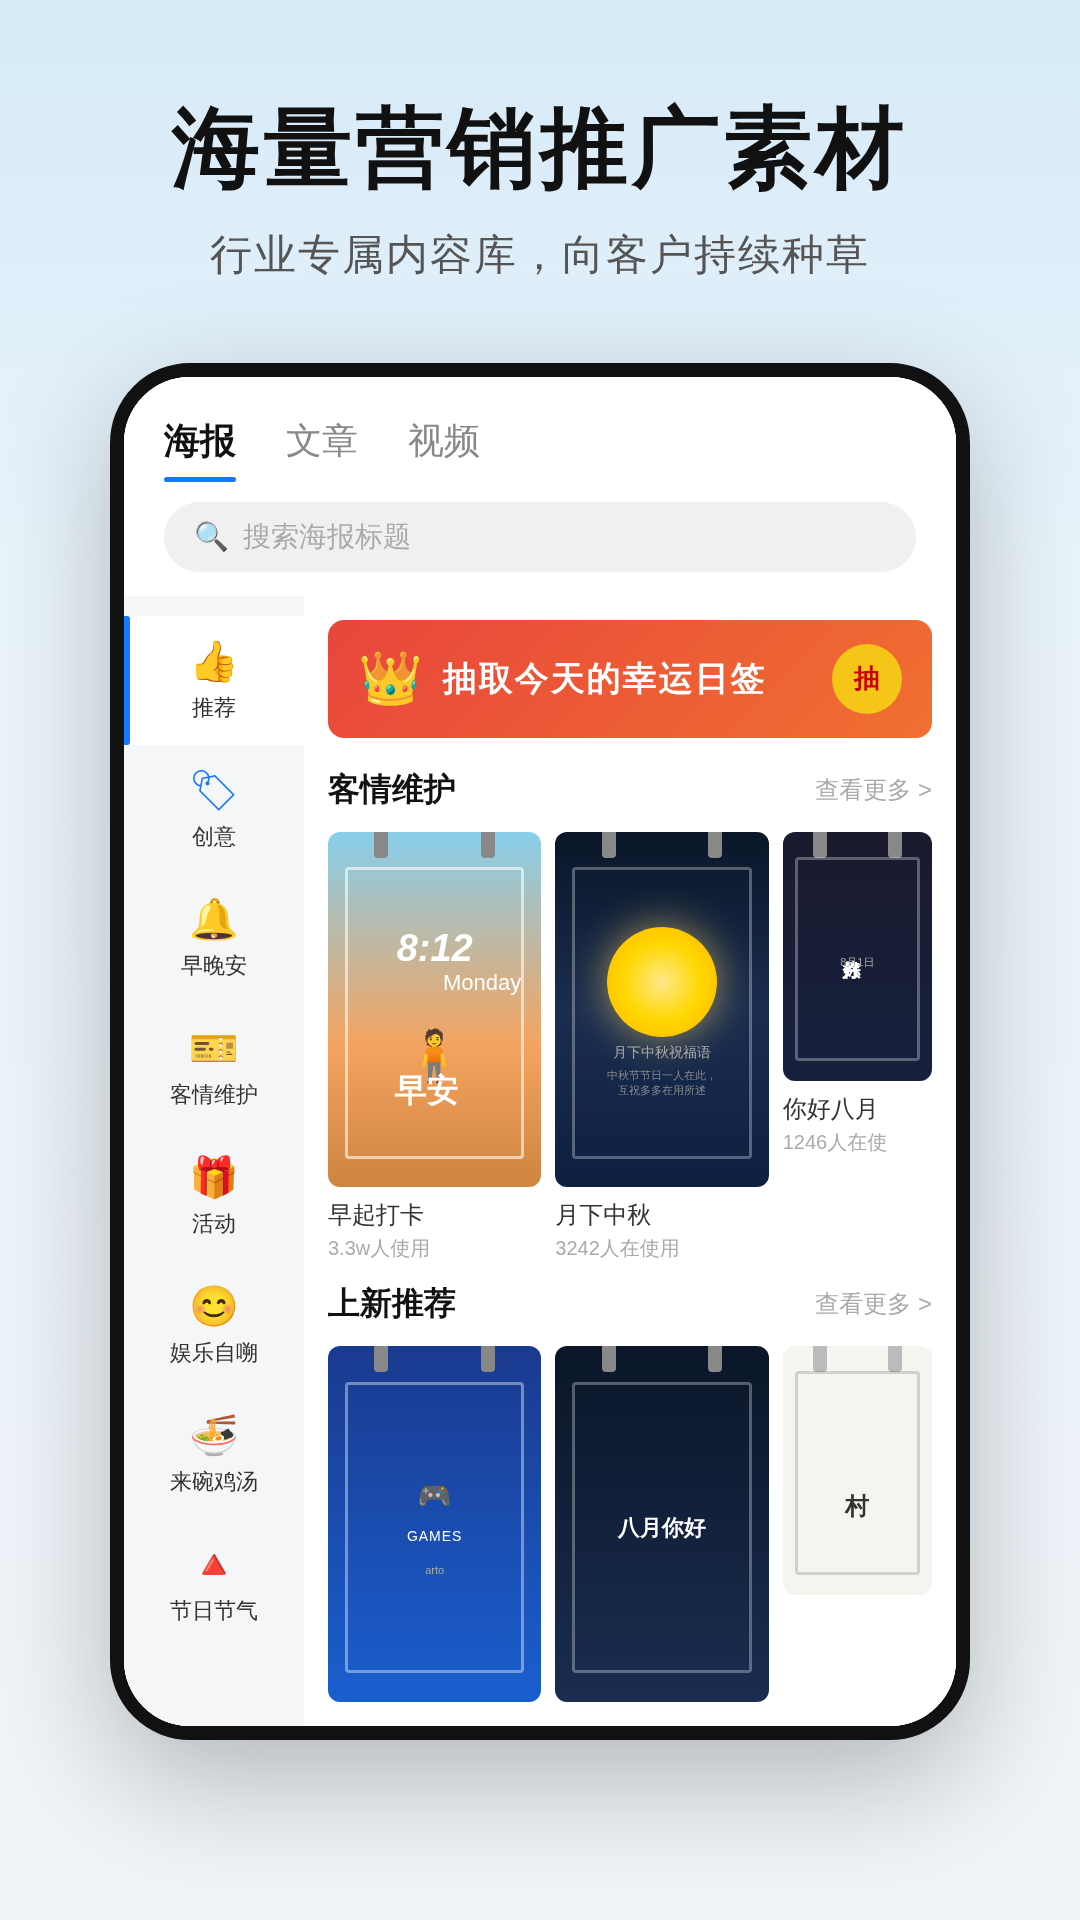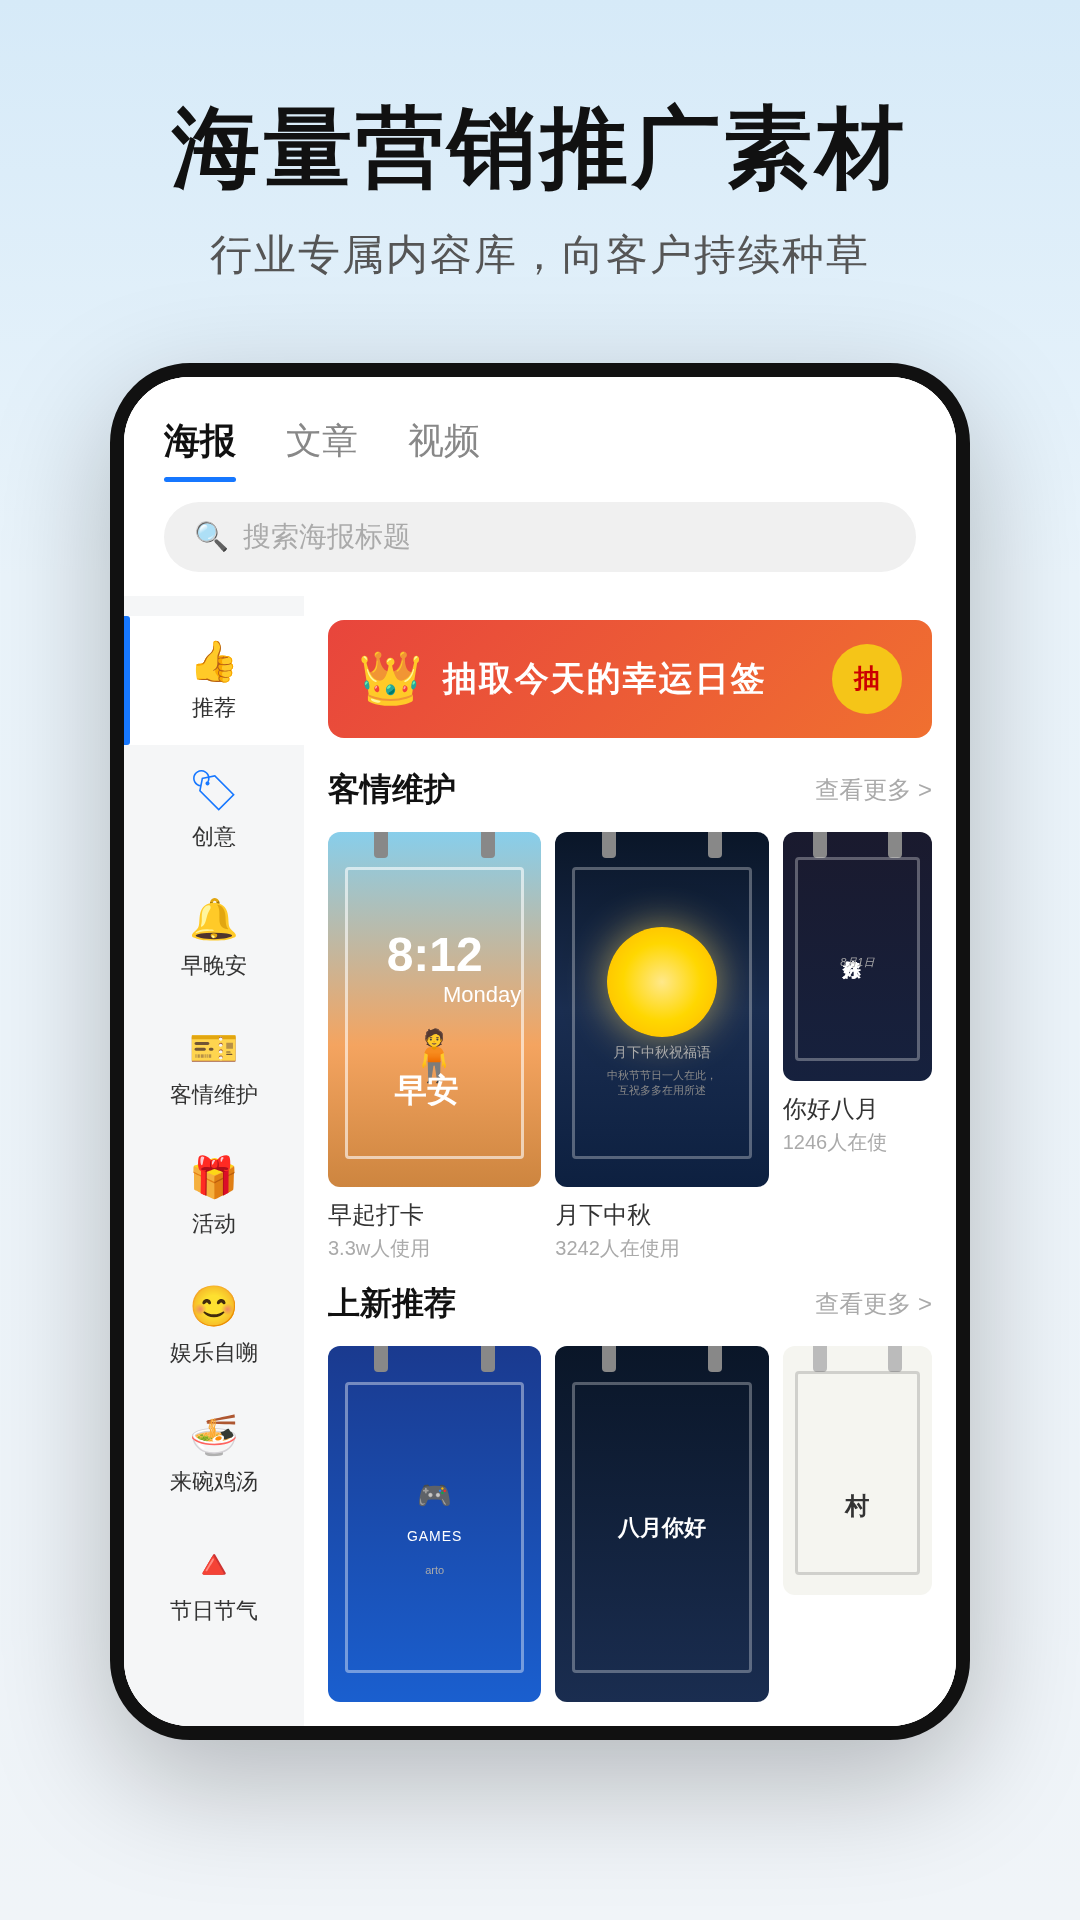--- a/index.html
+++ b/index.html
@@ -263,22 +263,23 @@
       position: relative;
     }
     .poster-morning-content {
       text-align: center;
       color: #fff;
       position: absolute;
       top: 20%;
       left: 0; right: 0;
     }
     .poster-morning-time {
-      font-size: 48px;
+      font-size: 38px;
       font-weight: 700;
+      font-style: italic;
     }
     .poster-morning-day {
       font-size: 22px;
       text-align: right;
     }
     .poster-morning-text {
       position: absolute;
       bottom: 15%;
       left: 0; right: 16px;
       text-align: center;
@@ -482,21 +483,21 @@
 
             <div class="poster-card" style="flex:0.7; overflow:hidden;">
               <div class="poster-img-wrap poster-august">
                 <div class="clip-marks">
                   <div class="clip-mark"></div>
                   <div class="clip-mark"></div>
                 </div>
                 <div style="border:3px solid rgba(255,255,255,0.3); position:absolute; top:10%; left:8%; right:8%; bottom:8%; border-radius:4px; display:flex; align-items:center; justify-content:center;">
                   <div style="text-align:center; color:#fff;">
                     <div style="font-size:18px; font-weight:700; writing-mode:vertical-rl; line-height:1.2;">八月你好</div>
-                    <div style="font-size:11px; color:#aaa; margin-top:8px;font-style:italic;">8月1日</div>
+                    <div style="font-size:11px; color:#aaa; margin-top:8px;">8月1日</div>
                   </div>
                 </div>
               </div>
               <div class="poster-name">你好八月</div>
               <div class="poster-usage">1246人在使</div>
             </div>
 
           </div>
 
           <div class="new-section">

